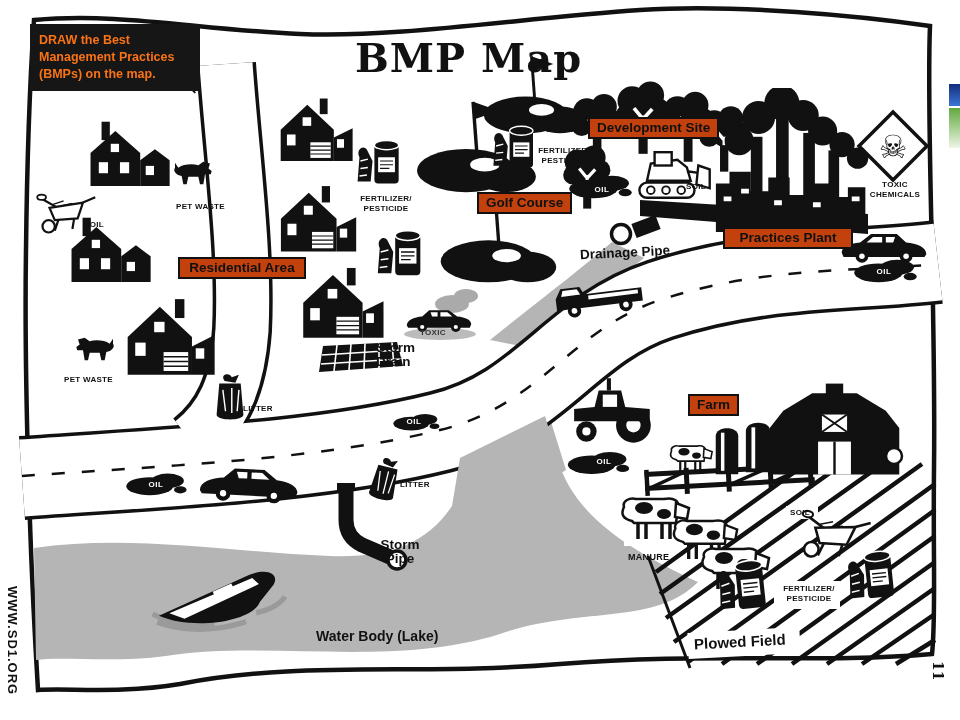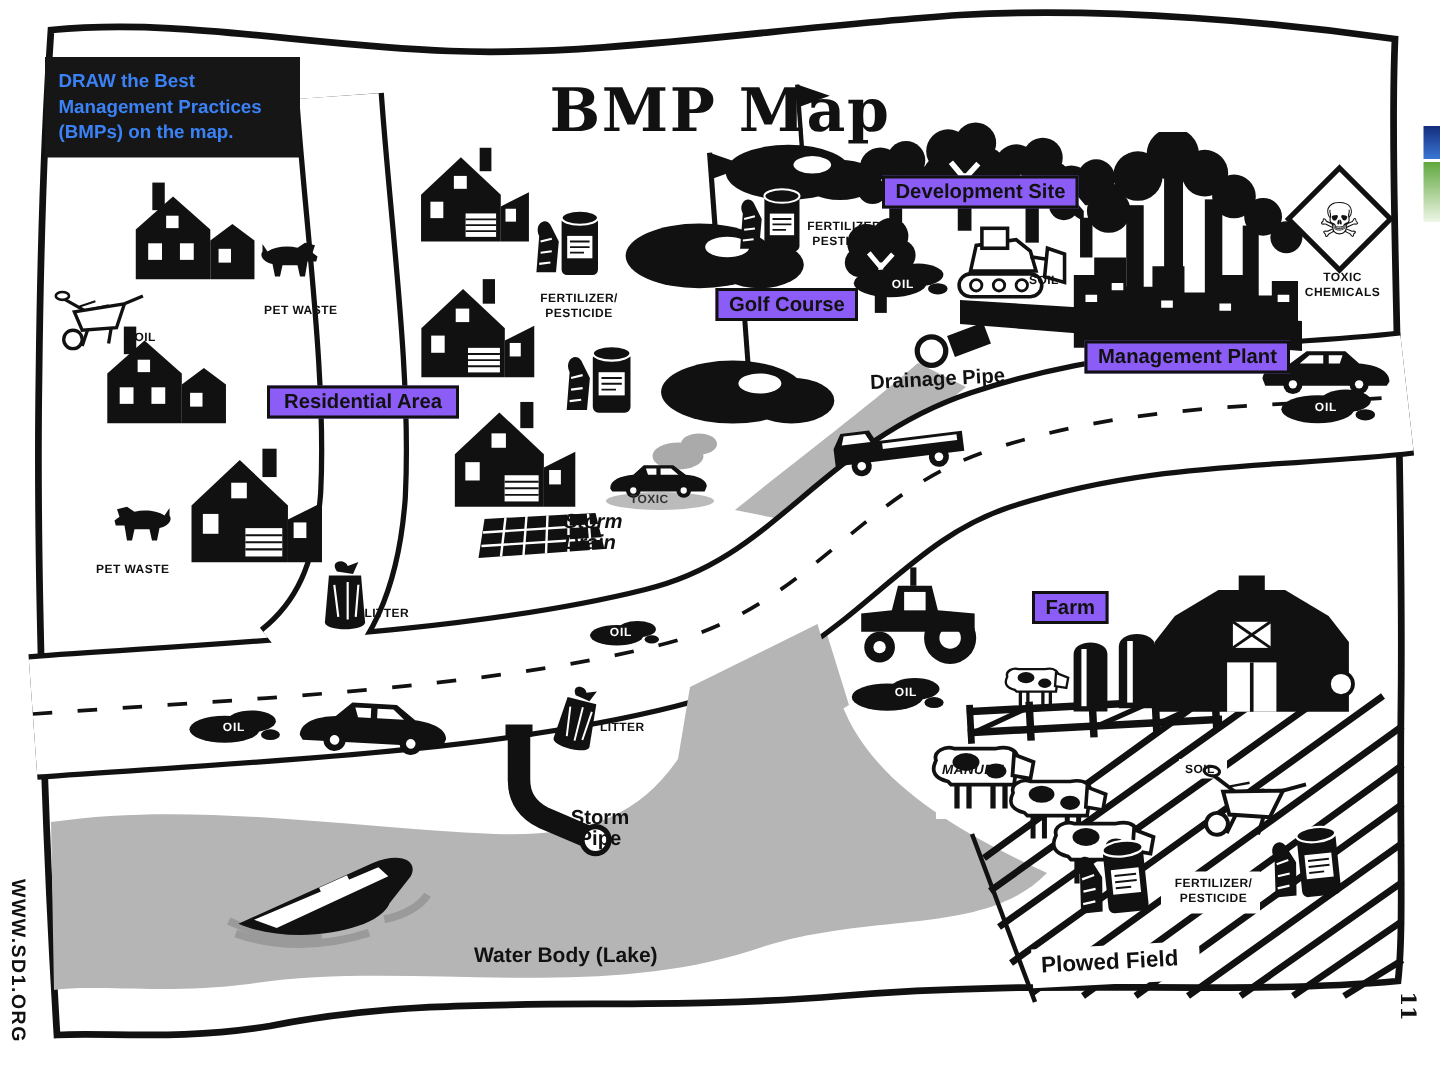--- a/index.html
+++ b/index.html
@@ -3,26 +3,26 @@
 <meta charset="utf-8">
 <style>
   html,body{margin:0;padding:0;background:#fff;}
   .slide{position:relative;width:960px;height:720px;background:#fff;overflow:hidden;
          font-family:"Liberation Sans",sans-serif;}
   .art{position:absolute;left:0;top:0;}
   .lbl{position:absolute;color:#111;font-weight:bold;font-family:"Liberation Sans",sans-serif;}
   .tiny{font-size:8px;letter-spacing:.3px;line-height:1.2;}
   .oiltxt{font-size:8px;color:#fff;text-align:center;letter-spacing:.5px;}
   .feat{font-size:13.5px;line-height:1.05;}
-  .box{border:2.5px solid #111;background:#8b5cf6;font-size:13.5px;padding:1px 7px 2px;
+  .box{border:2.5px solid #111;background:#c2410c;font-size:13.5px;padding:1px 7px 2px;
        text-align:center;white-space:nowrap;}
-  .instr{left:30px;top:38px;width:152px;background:#161616;color:#3b82f6;
+  .instr{left:30px;top:24px;width:152px;background:#161616;color:#f97316;
          font-size:12.5px;line-height:1.35;padding:8px 9px;}
-  .title{left:355px;top:34px;width:250px;text-align:center;font-family:"DejaVu Serif",serif;
-         font-size:40px;letter-spacing:1px;margin-top:16px;}
+  .title{left:355px;top:34px;width:250px;font-family:"DejaVu Serif",serif;
+         font-size:40px;letter-spacing:1px;}
   .vtext{transform:rotate(90deg);transform-origin:left top;white-space:nowrap;
          font-size:13px;letter-spacing:1px;}
   .pgnum{transform:rotate(90deg);transform-origin:left top;white-space:nowrap;
          font-family:"DejaVu Serif",serif;font-size:14px;}
   .bar{position:absolute;width:11px;}
   .bar.blue{left:949px;top:84px;height:22px;background:linear-gradient(#142d7c,#3a76d4);}
   .bar.green{left:949px;top:108px;height:40px;background:linear-gradient(#60a83e,#eef6e6);}
   .ctr{text-align:center;}
 </style>
 </head>
@@ -294,29 +294,29 @@
 
   <use href="#boat" x="150" y="568" width="148" height="74" transform="rotate(-3 224 605)"></use>
 </svg>
 
 <div class="lbl instr">DRAW the Best Management Practices (BMPs) on the map.</div>
 <div class="lbl title">BMP Map</div>
 
 <div class="lbl box" style="left:178px;top:257px;min-width:110px;">Residential Area</div>
 <div class="lbl box" style="left:477px;top:192px;">Golf Course</div>
 <div class="lbl box" style="left:588px;top:117px;">Development Site</div>
-<div class="lbl box" style="left:723px;top:227px;min-width:112px;">Management Plant</div>
+<div class="lbl box" style="left:723px;top:227px;min-width:112px;">Practices Plant</div>
 <div class="lbl box" style="left:688px;top:394px;">Farm</div>
 
-<div class="lbl feat" style="left:376px;top:341px;width:58px;font-style:italic;">Storm Drain</div>
+<div class="lbl feat" style="left:376px;top:341px;width:58px;">Storm Drain</div>
 <div class="lbl feat ctr" style="left:372px;top:538px;width:56px;">Storm Pipe</div>
 <div class="lbl feat" style="left:580px;top:246px;white-space:nowrap;transform:rotate(-3deg);">Drainage Pipe</div>
 <div class="lbl feat" style="left:316px;top:629px;white-space:nowrap;font-size:14px;text-align:center;">Water Body (Lake)</div>
 <div class="lbl feat" style="left:694px;top:634px;white-space:nowrap;font-size:15px;transform:rotate(-3deg);">Plowed Field</div>
-<div class="lbl tiny" style="left:628px;top:508px;font-size:9px;font-style:italic;">MANURE</div>
+<div class="lbl tiny" style="left:628px;top:552px;font-size:9px;">MANURE</div>
 
 <div class="lbl tiny" style="left:176px;top:202px;">PET WASTE</div>
 <div class="lbl tiny" style="left:64px;top:375px;">PET WASTE</div>
 <div class="lbl tiny" style="left:84px;top:220px;">SOIL</div>
 <div class="lbl tiny" style="left:686px;top:182px;">SOIL</div>
 <div class="lbl tiny" style="left:790px;top:508px;">SOIL</div>
 <div class="lbl tiny" style="left:243px;top:404px;">LITTER</div>
 <div class="lbl tiny" style="left:400px;top:480px;">LITTER</div>
 <div class="lbl tiny" style="left:420px;top:328px;color:#333;">TOXIC</div>
 <div class="lbl tiny ctr" style="left:358px;top:194px;width:56px;">FERTILIZER/ PESTICIDE</div>

